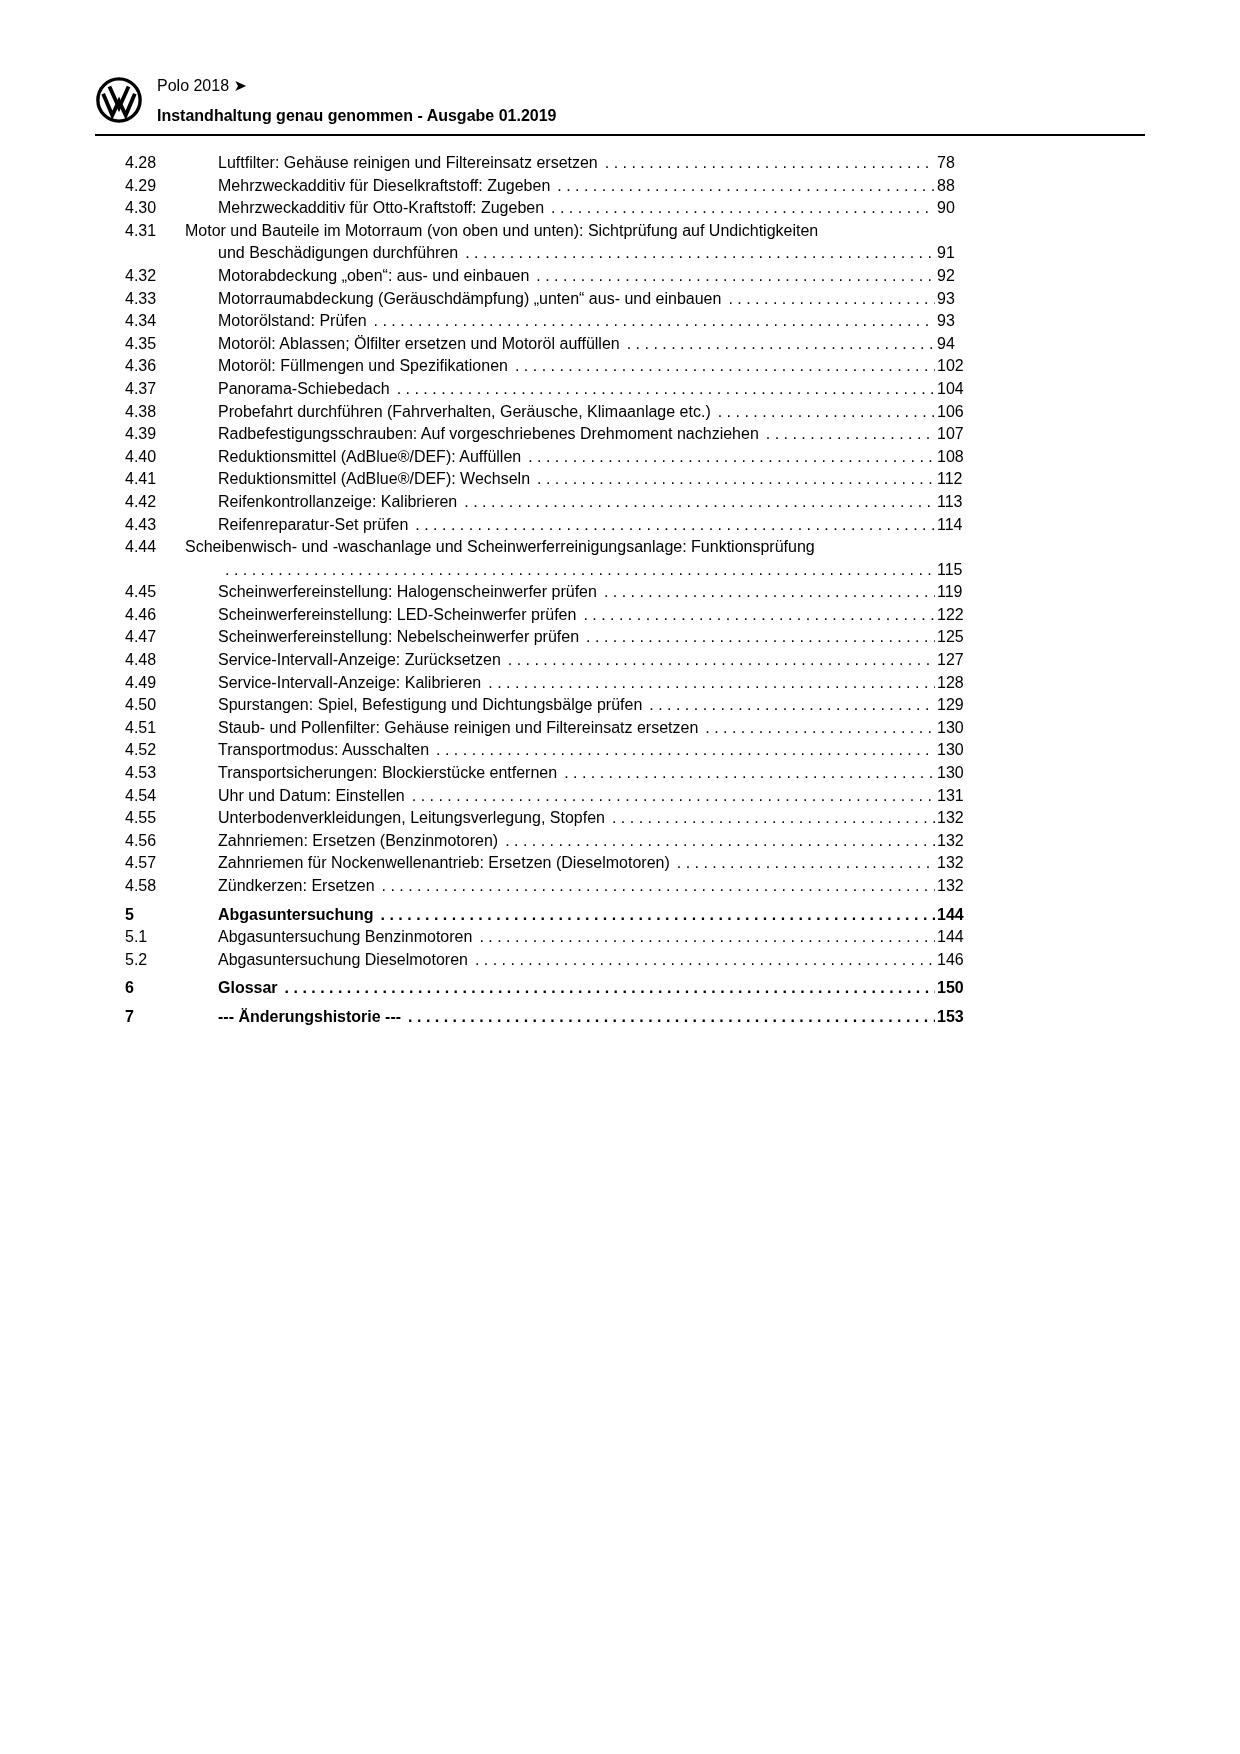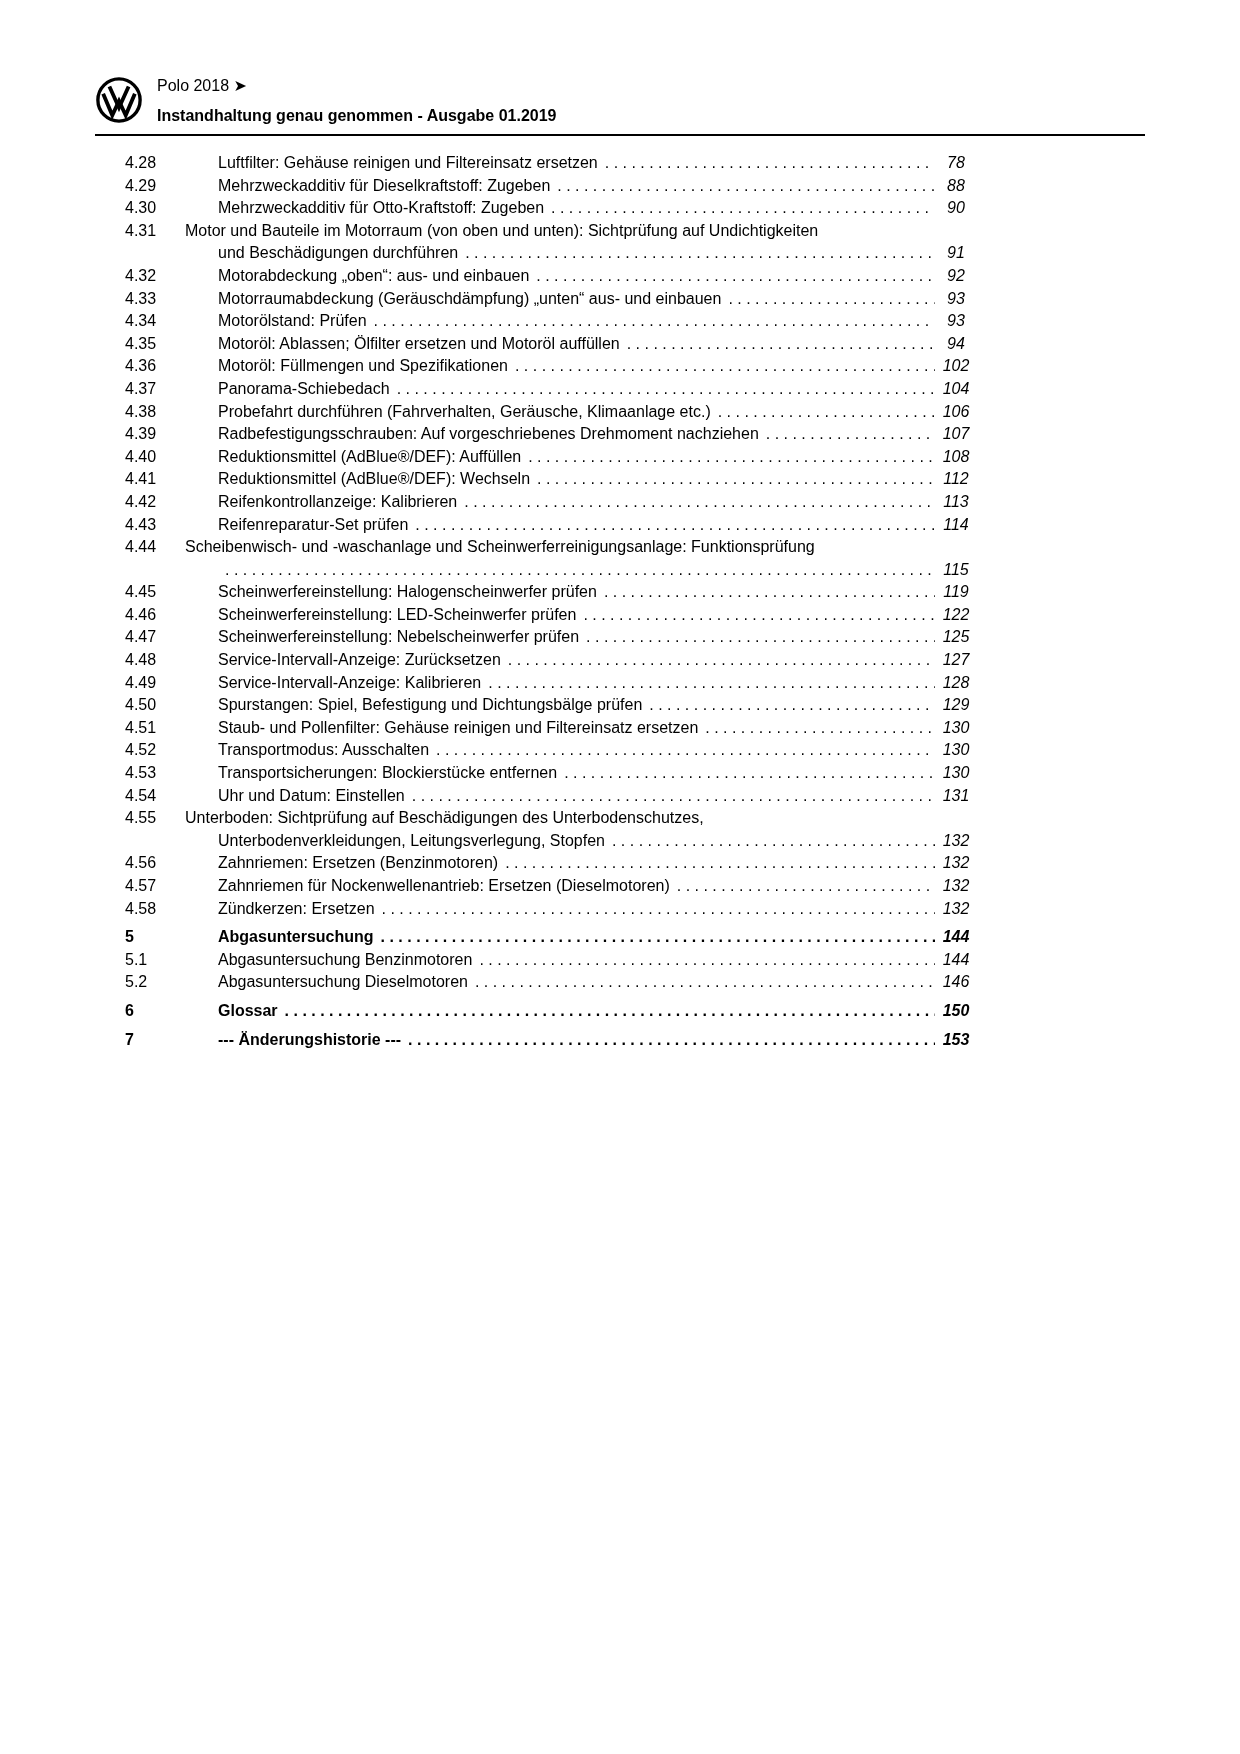--- a/index.html
+++ b/index.html
@@ -30,21 +30,21 @@
   .toc-num { flex: 0 0 60px; }
   .toc-content { flex: 1 1 auto; min-width: 0; }
   .toc-line { }
   .toc-lastline { display: flex; align-items: baseline; margin-left: 33px; }
   .toc-text { flex: 0 1 auto; }
   .toc-dots {
     flex: 1 1 20px; min-width: 20px;
     overflow: hidden; white-space: nowrap;
     margin: 0 2px 0 7px;
   }
-  .toc-page { flex: 0 0 auto; min-width: 38px; text-align: center; font-style: italic; }
+  .toc-page { flex: 0 0 auto; min-width: 38px; text-align: left; }
 
   
   .footer-rule { position: absolute; left: 95px; top: 1650px; width: 1050px; border-top: 2px solid #000; }
   .footer { position: absolute; left: 95px; top: 1658px; display: flex; align-items: baseline; }
   .footer-page { font-size: 24px; text-decoration: underline; }
   .footer-label { font-size: 13px; margin-left: 24px; font-style: italic; }
 </style>
 </head>
 <body>
 
@@ -334,21 +334,20 @@
           <div class="toc-lastline">
             <span class="toc-text">Uhr und Datum: Einstellen</span>
             <span class="toc-dots">. . . . . . . . . . . . . . . . . . . . . . . . . . . . . . . . . . . . . . . . . . . . . . . . . . . . . . . . . . . . . . . . . . . . . . . . . . . . . . . . . . . . . . . . . . . . . . . . . . . . . . . . . . . . . . . . . . . . . . . . . . . . . . . . . . . . . . . . . . . . . . . . . . . . . . . . . . . . . . . . . . . . . . . . . . . . . . . . . . . . . . . . . . . . . . . . . . . . . . . . . . . . . . . . . . . . . . . . . . . .</span>
             <span class="toc-page">131</span>
           </div>
         </div>
       </div>
       <div class="toc-row">
         <span class="toc-num">4.55</span>
         <div class="toc-content">
-          <div class="toc-line">Unterboden: Sichtprüfung auf Beschädigungen des Unterbodenschutzes,</div>
           <div class="toc-lastline">
             <span class="toc-text">Unterbodenverkleidungen, Leitungsverlegung, Stopfen</span>
             <span class="toc-dots">. . . . . . . . . . . . . . . . . . . . . . . . . . . . . . . . . . . . . . . . . . . . . . . . . . . . . . . . . . . . . . . . . . . . . . . . . . . . . . . . . . . . . . . . . . . . . . . . . . . . . . . . . . . . . . . . . . . . . . . . . . . . . . . . . . . . . . . . . . . . . . . . . . . . . . . . . . . . . . . . . . . . . . . . . . . . . . . . . . . . . . . . . . . . . . . . . . . . . . . . . . . . . . . . . . . . . . . . . . . .</span>
             <span class="toc-page">132</span>
           </div>
         </div>
       </div>
       <div class="toc-row">
         <span class="toc-num">4.56</span>
         <div class="toc-content">

